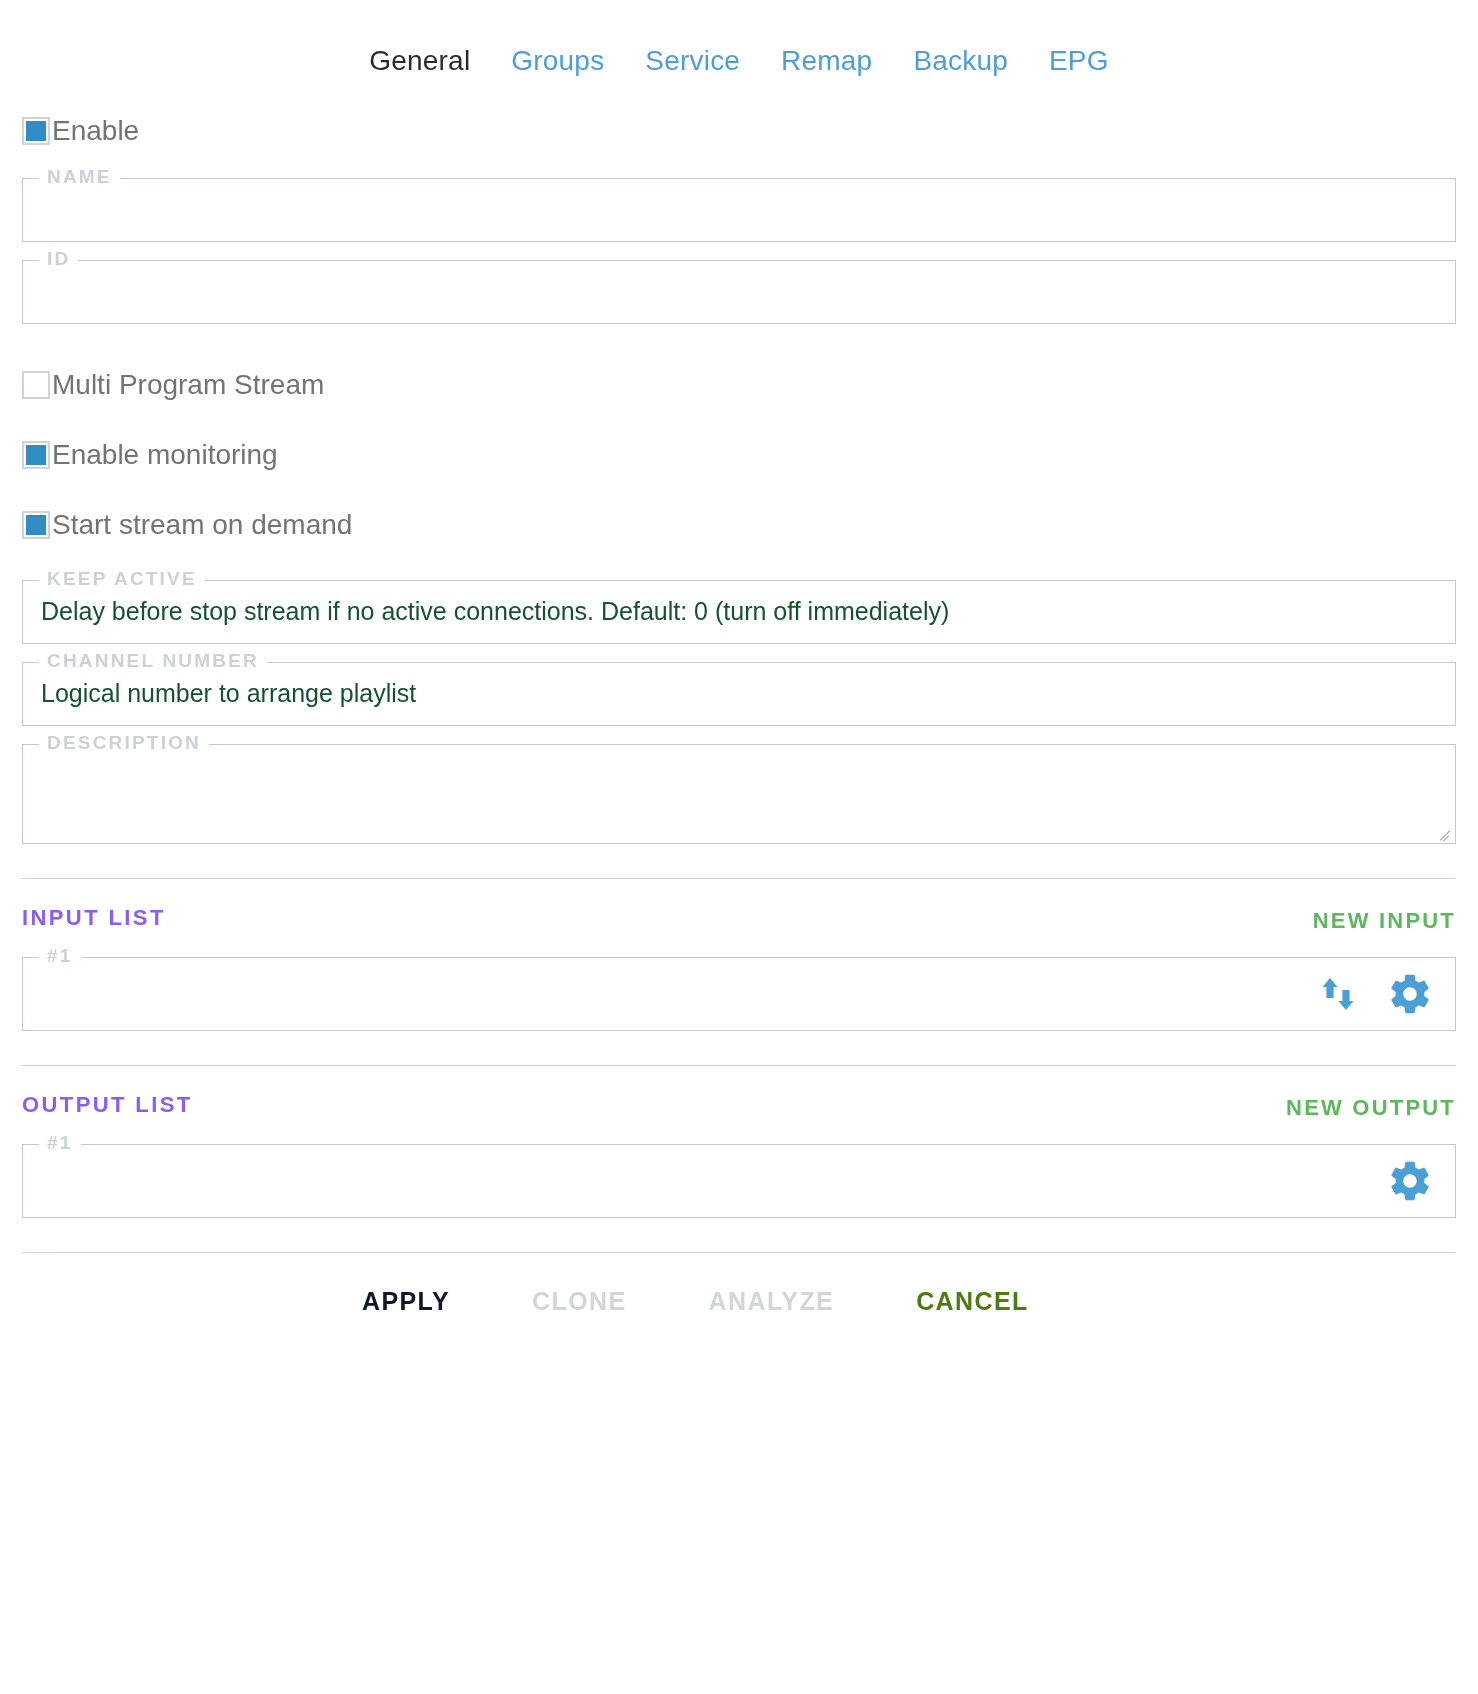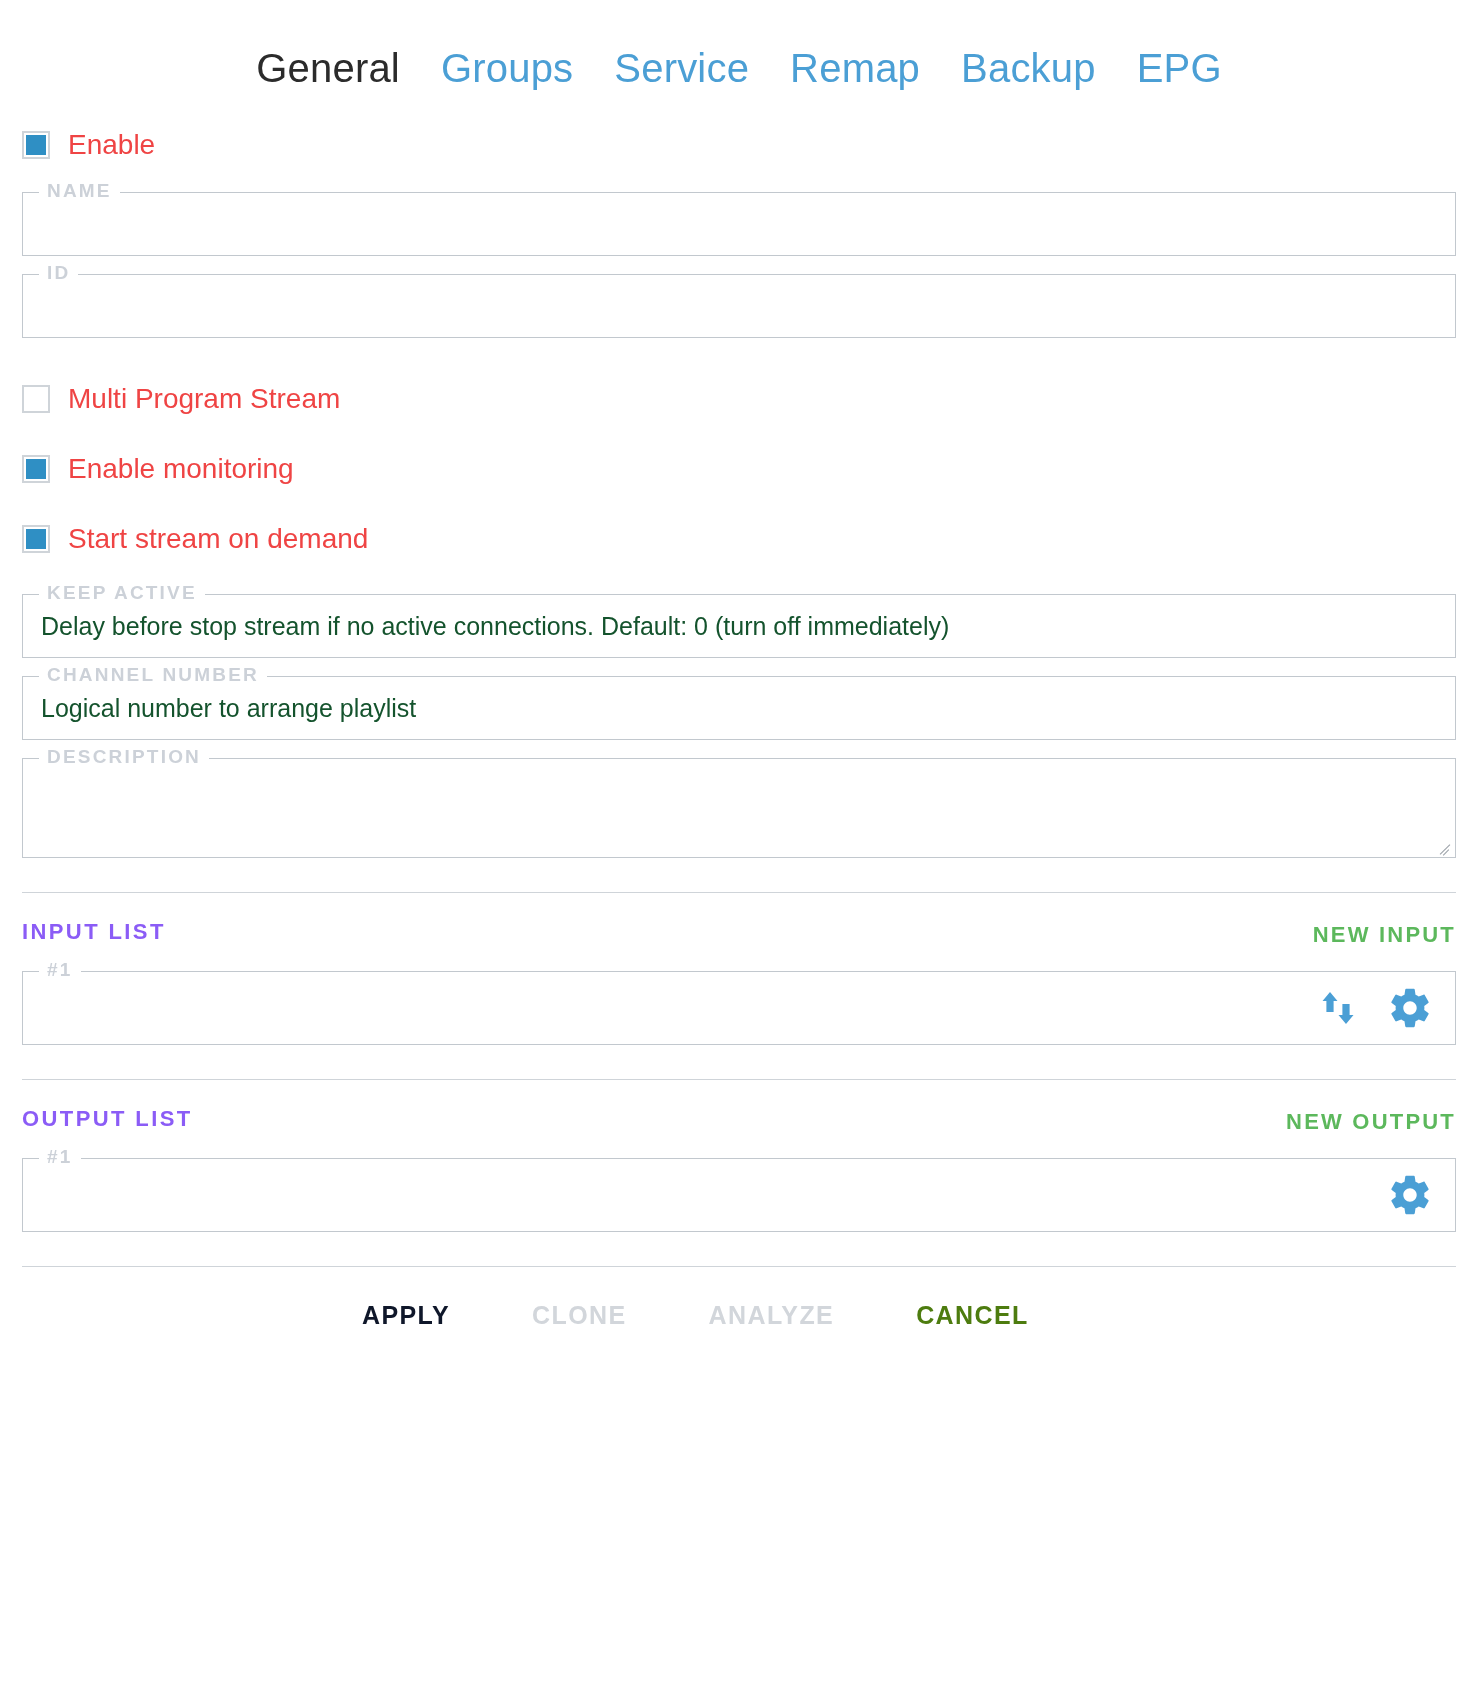--- a/index.html
+++ b/index.html
@@ -26,21 +26,21 @@
   
   .tabs {
     display: flex;
     justify-content: center;
     align-items: baseline;
     gap: 41px;
     padding-top: 44px;
     padding-bottom: 8px;
   }
   .tab {
-    font-size: 40px;
+    font-size: 28px;
     font-weight: 400;
     color: #4b9fd5;
     cursor: pointer;
     line-height: 1.2;
     letter-spacing: 0.2px;
   }
   .tab.active {
     color: #2b2b2b;
     cursor: default;
   }
@@ -69,22 +69,22 @@
     justify-content: center;
     cursor: pointer;
   }
   .chkbox .fill {
     width: 20px;
     height: 20px;
     background: #2f8fc4;
   }
   .chk-label {
     font-size: 28px;
-    color: #ef4444;
-    margin-left: 18px;
+    color: #737373;
+    margin-left: 2px;
     line-height: 1;
   }
 
   
   .field {
     position: relative;
     border: 1px solid #c2c8ce;
     border-radius: 0;
     margin-top: 18px;
     background: #fff;

